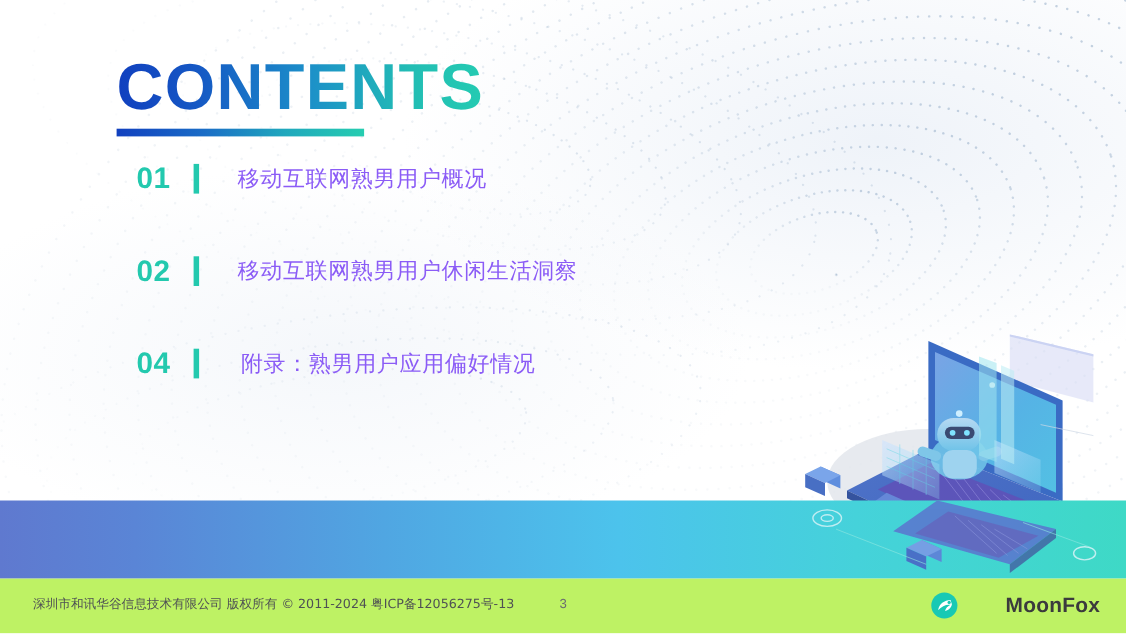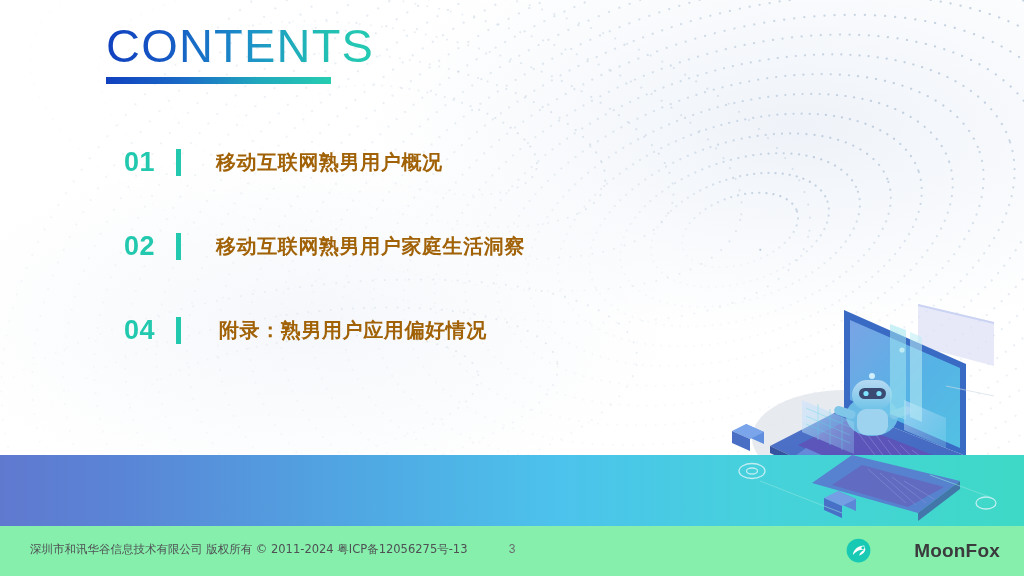--- a/index.html
+++ b/index.html
@@ -36,30 +36,31 @@
     pointer-events: none;
   }
 
   
   .title-block {
     position: absolute;
     left: 106px;
     top: 22px;
   }
   .title-text {
-    font-size: 47px;
-    font-weight: normal;
+    font-size: 59px;
+    font-weight: bold;
     letter-spacing: 1.2px;
     line-height: 1;
     background: linear-gradient(90deg, #1140bf 0%, #1558c4 22%, #1c8fc9 52%, #22bdb4 80%, #24cbb2 100%);
     -webkit-background-clip: text;
     background-clip: text;
     color: transparent;
     -webkit-text-fill-color: transparent;
     font-family: "Liberation Sans", "DejaVu Sans", sans-serif;
+    margin-top: 28px;
   }
   .title-underline {
     margin-top: 8px;
     width: 225px;
     height: 7px;
     background: linear-gradient(90deg, #1140bf 0%, #1a6cc6 35%, #20a8bd 68%, #26cdb0 100%);
   }
 
   
   .toc {
@@ -88,22 +89,22 @@
     position: absolute;
     left: 160px;
     width: 5px;
     height: 27px;
     background: #23c9ae;
   }
   .toc-label {
     position: absolute;
     left: 200px;
     font-size: 20px;
-    font-weight: bold;
-    color: #a16207;
+    font-weight: normal;
+    color: #8b5cf6;
     letter-spacing: 0.6px;
     white-space: nowrap;
     font-family: "DejaVu Sans", "Liberation Sans", sans-serif;
   }
   .toc-item.indented .toc-label { left: 203px; }
 
   
   .illustration {
     position: absolute;
     right: 0;
@@ -131,21 +132,21 @@
     pointer-events: none;
   }
 
   
   .footer {
     position: absolute;
     left: 0;
     top: 526px;
     width: 1024px;
     height: 50px;
-    background: #86efac;
+    background: #bef264;
   }
   .footer-copy {
     position: absolute;
     left: 30px;
     top: 16px;
     font-size: 11.5px;
     color: #4f5154;
     white-space: nowrap;
     font-family: "DejaVu Sans", "Liberation Sans", sans-serif;
   }
@@ -263,21 +264,21 @@
     <div class="toc-item">
       <span class="toc-num">01</span>
       <span class="toc-bar"></span>
       <span class="toc-label">移动互联网熟男用户概况</span>
     </div>
 
 
     <div class="toc-item">
       <span class="toc-num">02</span>
       <span class="toc-bar"></span>
-      <span class="toc-label">移动互联网熟男用户家庭生活洞察</span>
+      <span class="toc-label">移动互联网熟男用户休闲生活洞察</span>
     </div>
 
     <div class="toc-item indented">
       <span class="toc-num">04</span>
       <span class="toc-bar"></span>
       <span class="toc-label">附录：熟男用户应用偏好情况</span>
     </div>
 
   </div>
 

